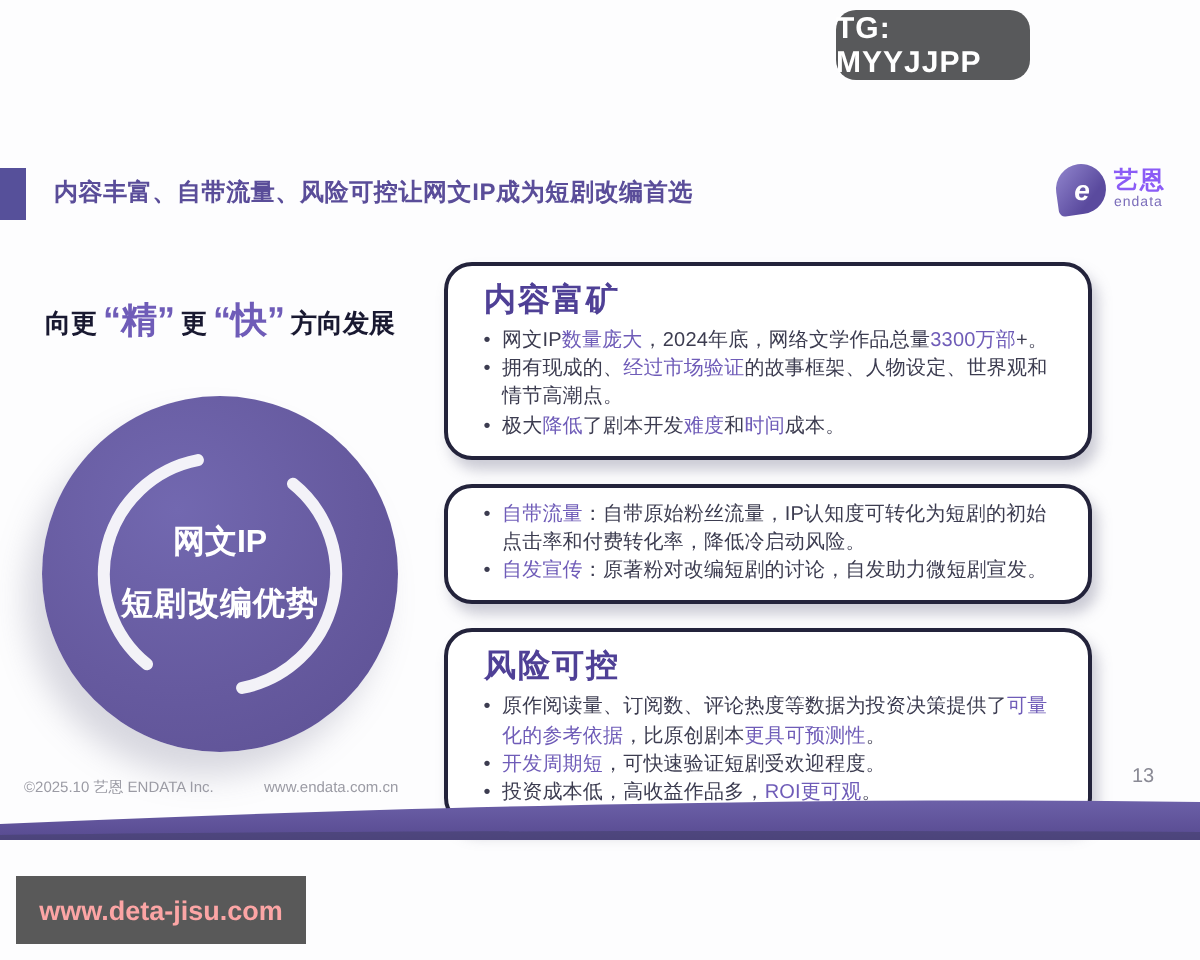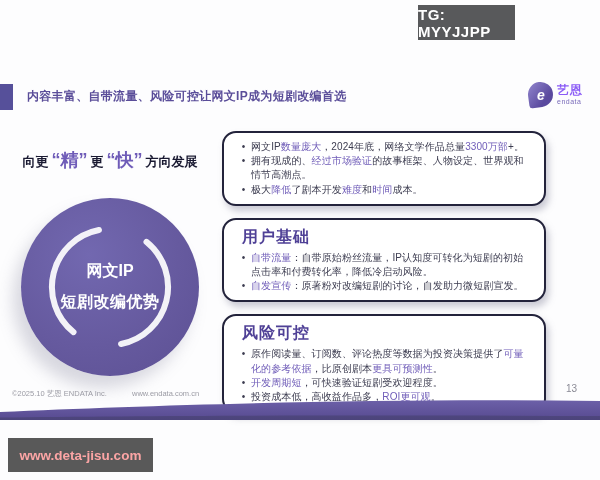--- a/index.html
+++ b/index.html
@@ -9,21 +9,21 @@
     background: #fdfdfe;
     font-family: "Liberation Sans", "DejaVu Sans", sans-serif;
     overflow: hidden;
   }
 
   
   .tg-badge {
     position: absolute; left: 418px; top: 5px; width: 97px; height: 35px;
     background: #58595b; color: #ffffff;
     font-size: 15px; font-weight: bold; letter-spacing: 0.5px;
-    display: flex; align-items: center; justify-content: center;
+    display: flex; align-items: center; justify-content: center; border-radius: 10px;
   }
 
   
   .title-bar {
     position: absolute; left: 0; top: 84px; width: 13px; height: 26px;
     background: #56509a;
   }
   .slide-title {
     position: absolute; left: 27px; top: 88px; width: 480px;
     color: #5a4d99; font-size: 12px; font-weight: bold; letter-spacing: 0.3px;
@@ -127,40 +127,40 @@
       <path d="M -24.5 -52.6 A 58 58 0 0 0 -24.5 52.6"></path>
       <path d="M 24.5 -52.6 A 58 58 0 0 1 24.5 52.6"></path>
     </g>
   </svg>
   <div class="circle-line l1">网文IP</div>
   <div class="circle-line l2">短剧改编优势</div>
 </div>
 
 <div class="sections" id="sections-root">
   <section class="card">
+    <h2 class="card-title">内容富矿</h2>
     <ul class="bullets">
   <li class="bullet">
     <span class="dot">•</span>
     <span class="bullet-text"><span>网文IP</span><span class="hl">数量庞大</span><span>，2024年底，网络文学作品总量</span><span class="hl">3300万部</span><span>+。</span></span>
   </li>
 
   <li class="bullet">
     <span class="dot">•</span>
     <span class="bullet-text"><span>拥有现成的、</span><span class="hl">经过市场验证</span><span>的故事框架、人物设定、世界观和情节高潮点。</span></span>
   </li>
 
   <li class="bullet">
     <span class="dot">•</span>
     <span class="bullet-text"><span>极大</span><span class="hl">降低</span><span>了剧本开发</span><span class="hl">难度</span><span>和</span><span class="hl">时间</span><span>成本。</span></span>
   </li>
 </ul>
   </section>
 
   <section class="card">
-    <h2 class="card-title">用户基础</h2>
     <ul class="bullets">
   <li class="bullet">
     <span class="dot">•</span>
     <span class="bullet-text"><span class="hl">自带流量</span><span>：自带原始粉丝流量，IP认知度可转化为短剧的初始点击率和付费转化率，降低冷启动风险。</span></span>
   </li>
 
   <li class="bullet">
     <span class="dot">•</span>
     <span class="bullet-text"><span class="hl">自发宣传</span><span>：原著粉对改编短剧的讨论，自发助力微短剧宣发。</span></span>
   </li>

